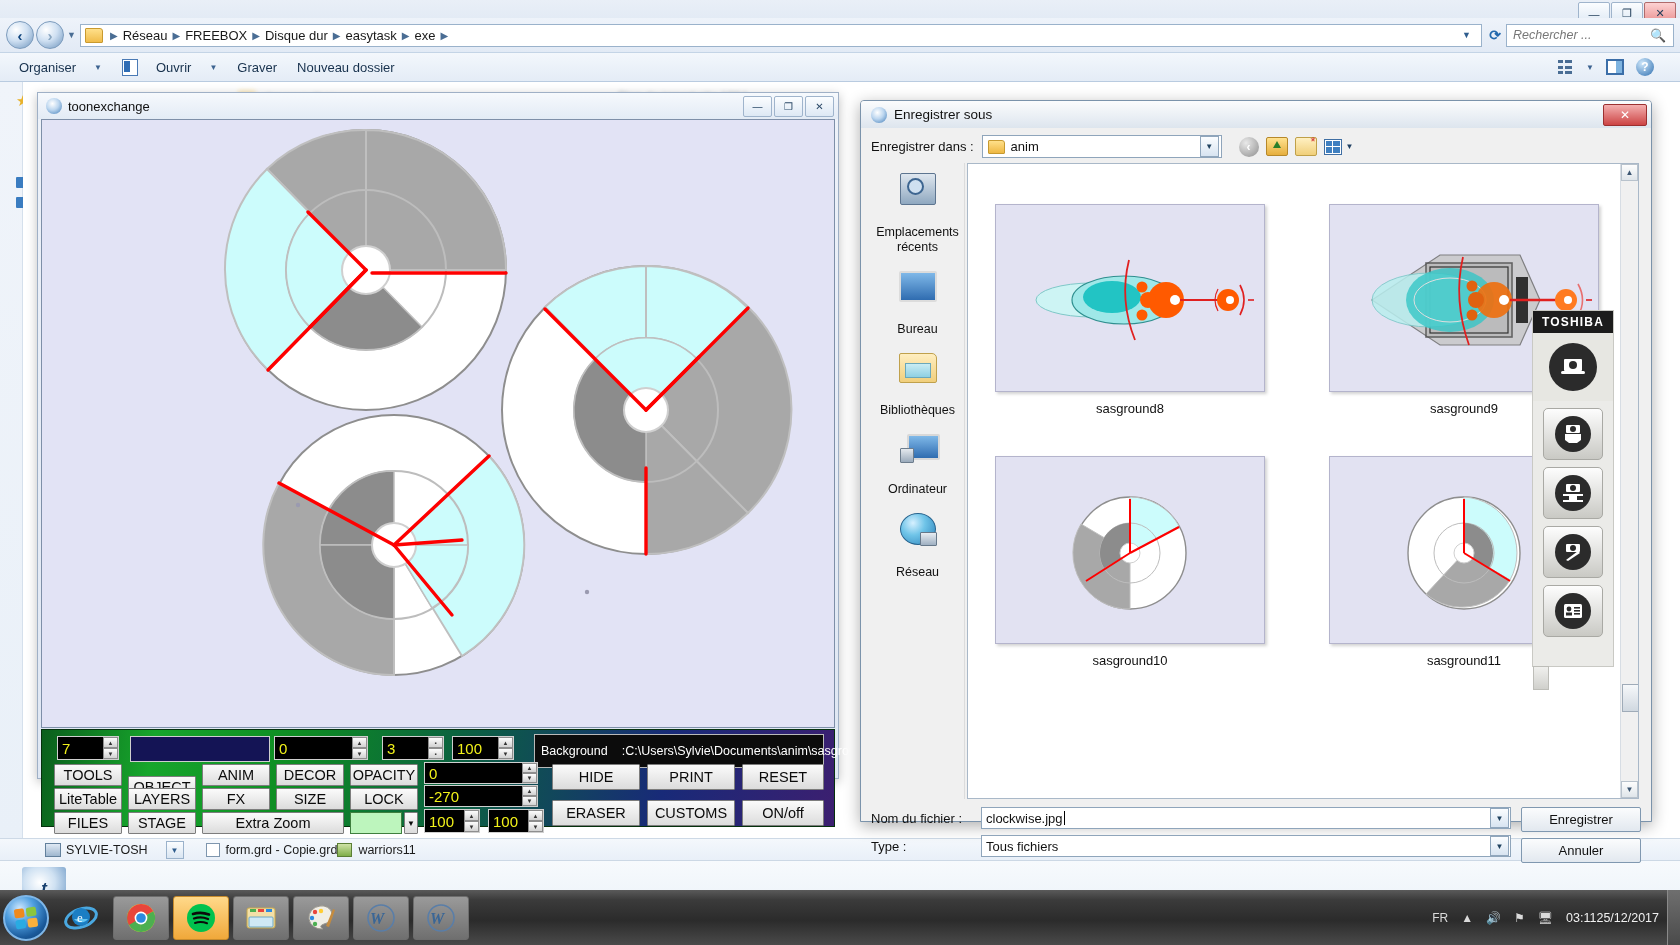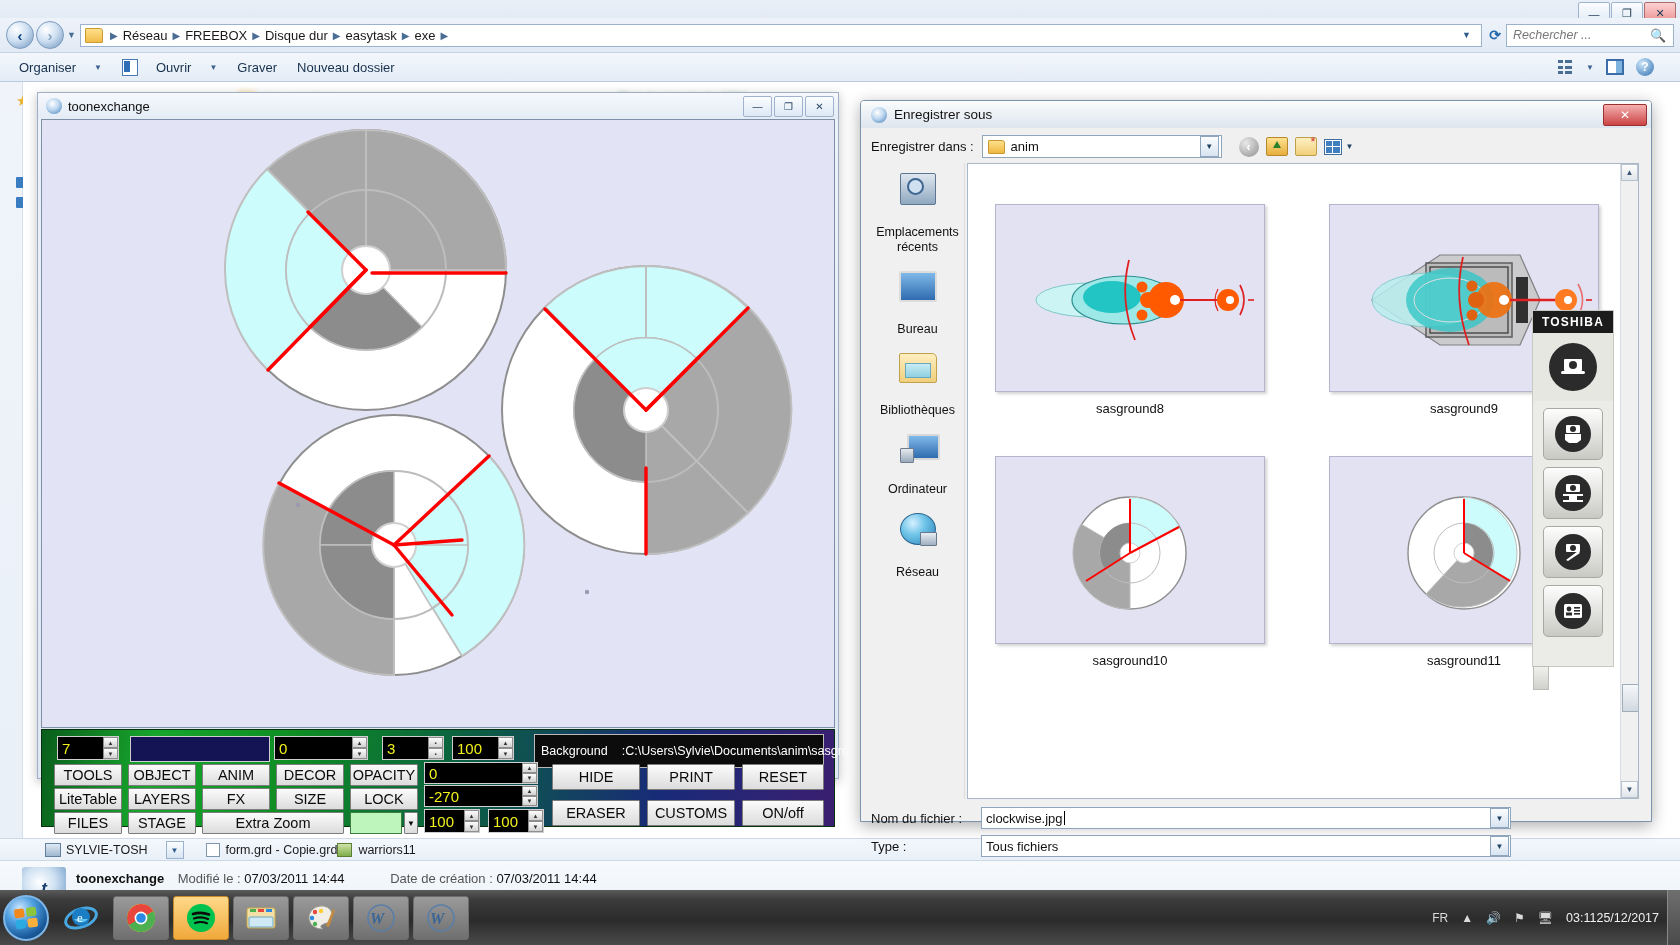--- a/index.html
+++ b/index.html
@@ -452,27 +452,20 @@
         <span>form.grd - Copie.grd</span>
       </div>
       <div class="ss-f2">
         <span class="ss-gico"></span>
         <span>warriors11</span>
       </div>
     </div>
 
     <div class="exp-details">
       <div class="det-icon">t</div>
-      <div class="det-l1">
-        <span class="det-bold">toonexchange</span>
-        <span class="det-k" style="margin-left:10px">Modifié le :</span>
-        <span>07/03/2011 14:44</span>
-        <span class="det-k" style="margin-left:42px">Date de création :</span>
-        <span>07/03/2011 14:44</span>
-      </div>
       <div class="det-l2">
         <span class="det-k">Application</span>
         <span class="det-k" style="margin-left:42px">Taille :</span>
         <span>1,97 Mo</span>
       </div>
     </div>
   </div>
 
   <div class="toon">
     <div class="toon-title">
@@ -575,21 +568,21 @@
             <i>▼</i>
           </span>
       </div>
 
       <div class="bgfield" style="position:absolute;left:492px;top:4px;width:290px;height:24px;">
         <span>Background</span>
         <span>:C:\Users\Sylvie\Documents\anim\sasground11</span>
       </div>
 
       <div class="gbtn" style="position:absolute;left:12px;top:34px;width:68px;height:22px;">TOOLS</div>
-      <div class="gbtn" style="position:absolute;left:86px;top:34px;width:68px;height:22px;">OBJECT</div>
+      <div class="gbtn" style="position:absolute;left:86px;top:46px;width:68px;height:22px;">OBJECT</div>
       <div class="gbtn" style="position:absolute;left:160px;top:34px;width:68px;height:22px;">ANIM</div>
       <div class="gbtn" style="position:absolute;left:234px;top:34px;width:68px;height:22px;">DECOR</div>
       <div class="gbtn" style="position:absolute;left:308px;top:34px;width:68px;height:22px;">OPACITY</div>
 
       <div class="gbtn" style="position:absolute;left:12px;top:58px;width:68px;height:22px;">LiteTable</div>
       <div class="gbtn" style="position:absolute;left:86px;top:58px;width:68px;height:22px;">LAYERS</div>
       <div class="gbtn" style="position:absolute;left:160px;top:58px;width:68px;height:22px;">FX</div>
       <div class="gbtn" style="position:absolute;left:234px;top:58px;width:68px;height:22px;">SIZE</div>
       <div class="gbtn" style="position:absolute;left:308px;top:58px;width:68px;height:22px;">LOCK</div>
 
@@ -796,20 +789,24 @@
       </div>
       <div class="fldrow">
         <span class="fldlbl">Type :</span>
         <div class="fldbox">
           <span>Tous fichiers</span>
           <span class="carrow">▼</span>
         </div>
       </div>
     </div>
 
+    <div class="sa-actions">
+      <div class="abtn">Enregistrer</div>
+      <div class="abtn">Annuler</div>
+    </div>
   </div>
 
   <div class="tosh">
     <div class="tosh-hdr">TOSHIBA</div>
     <div class="tosh-main">
       <span class="tcircle">
         <svg width="26" height="20" viewBox="0 0 26 20">
           <rect x="4" y="2" width="18" height="12" rx="1" fill="#ffffff"></rect>
           <circle cx="13" cy="8" r="4" fill="#2b2b2b"></circle>
           <rect x="1" y="14" width="24" height="3" rx="1.5" fill="#ffffff"></rect>

